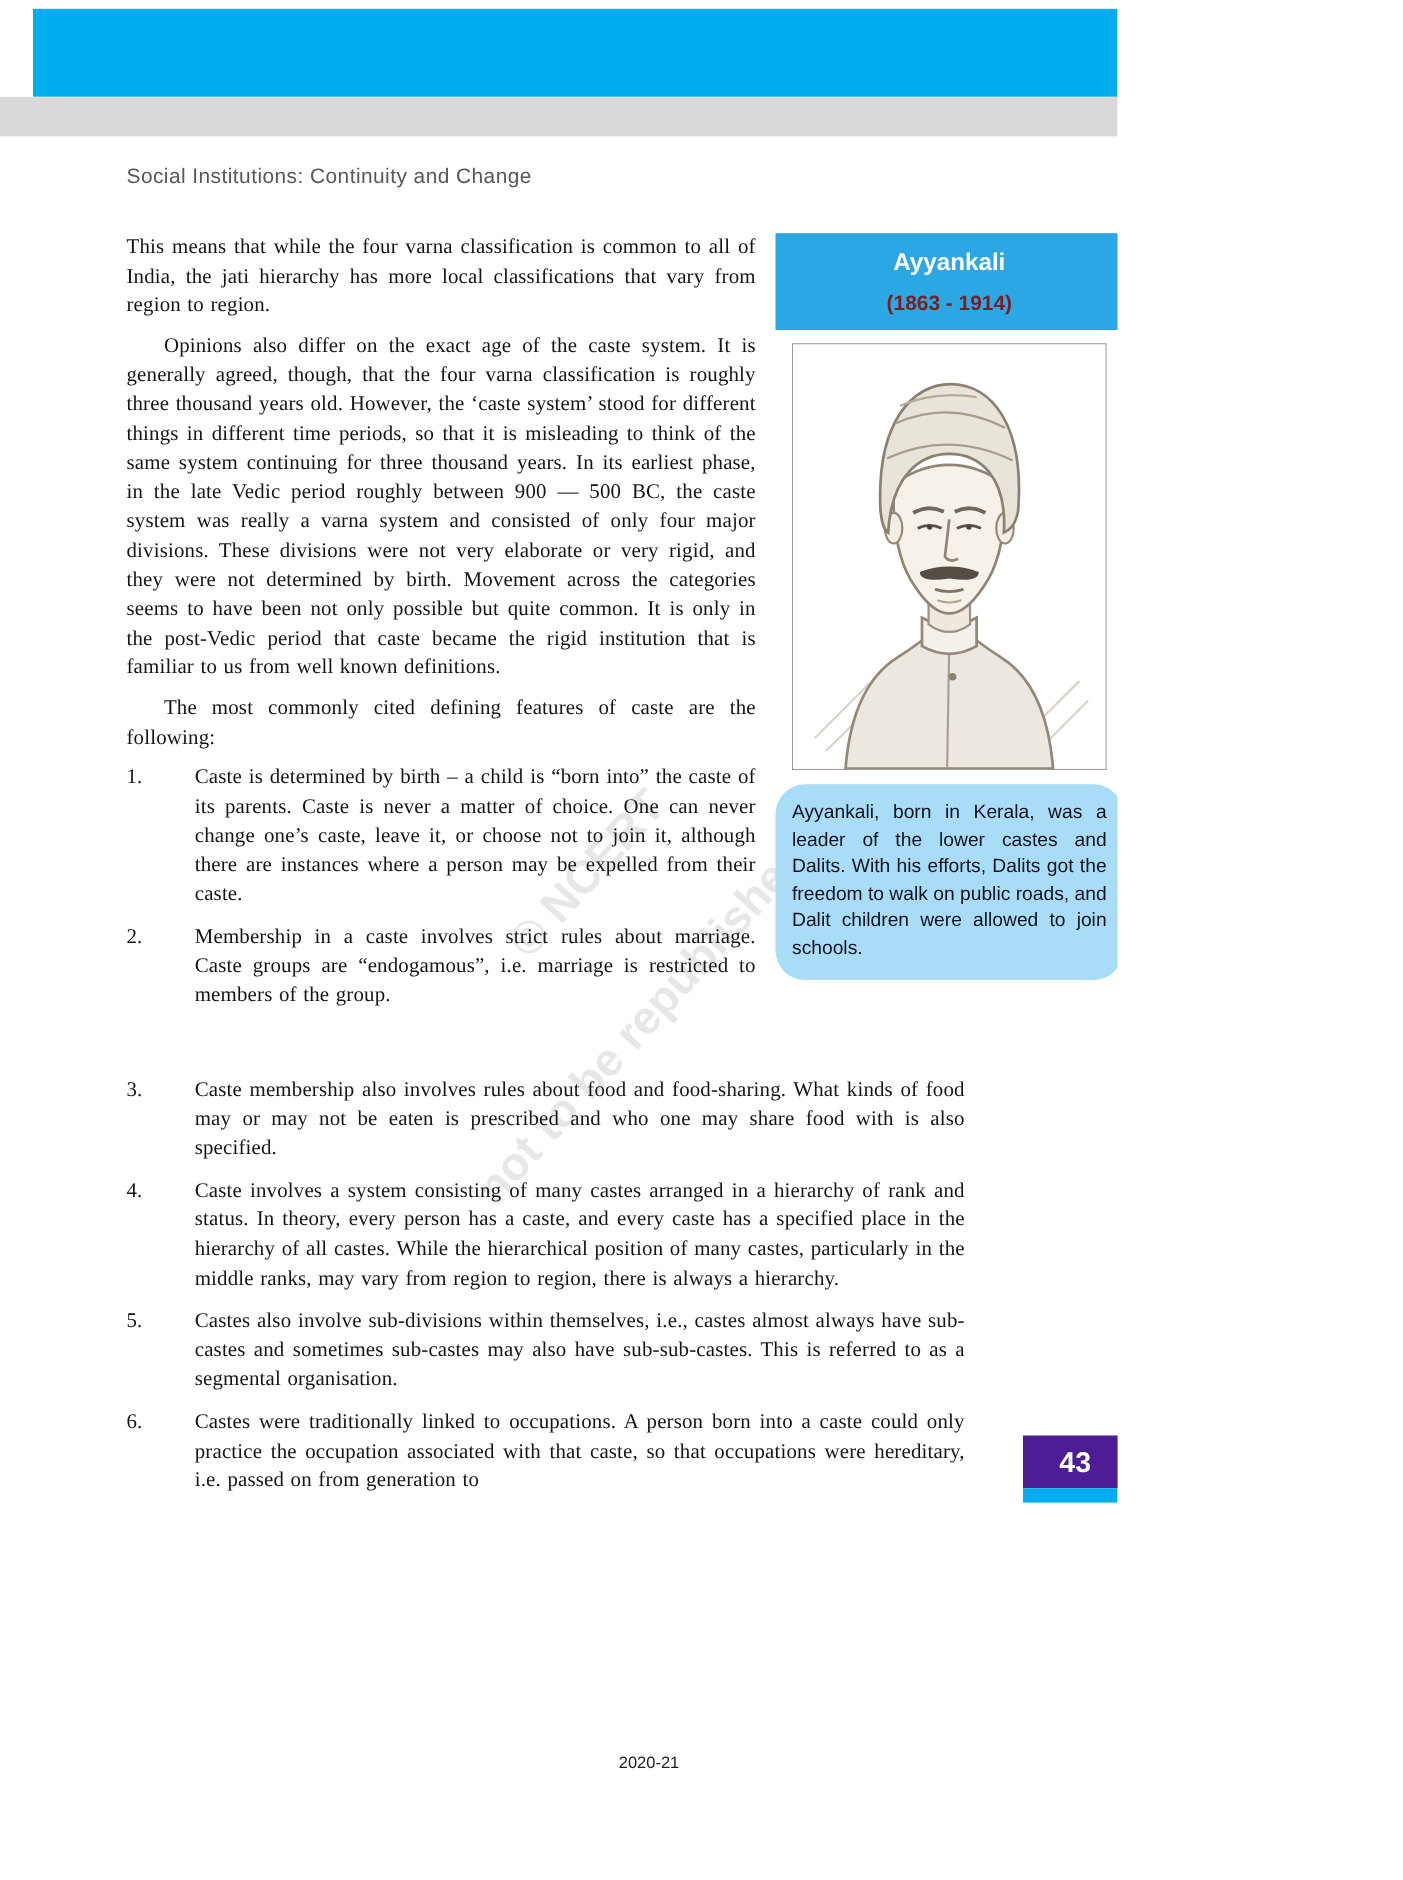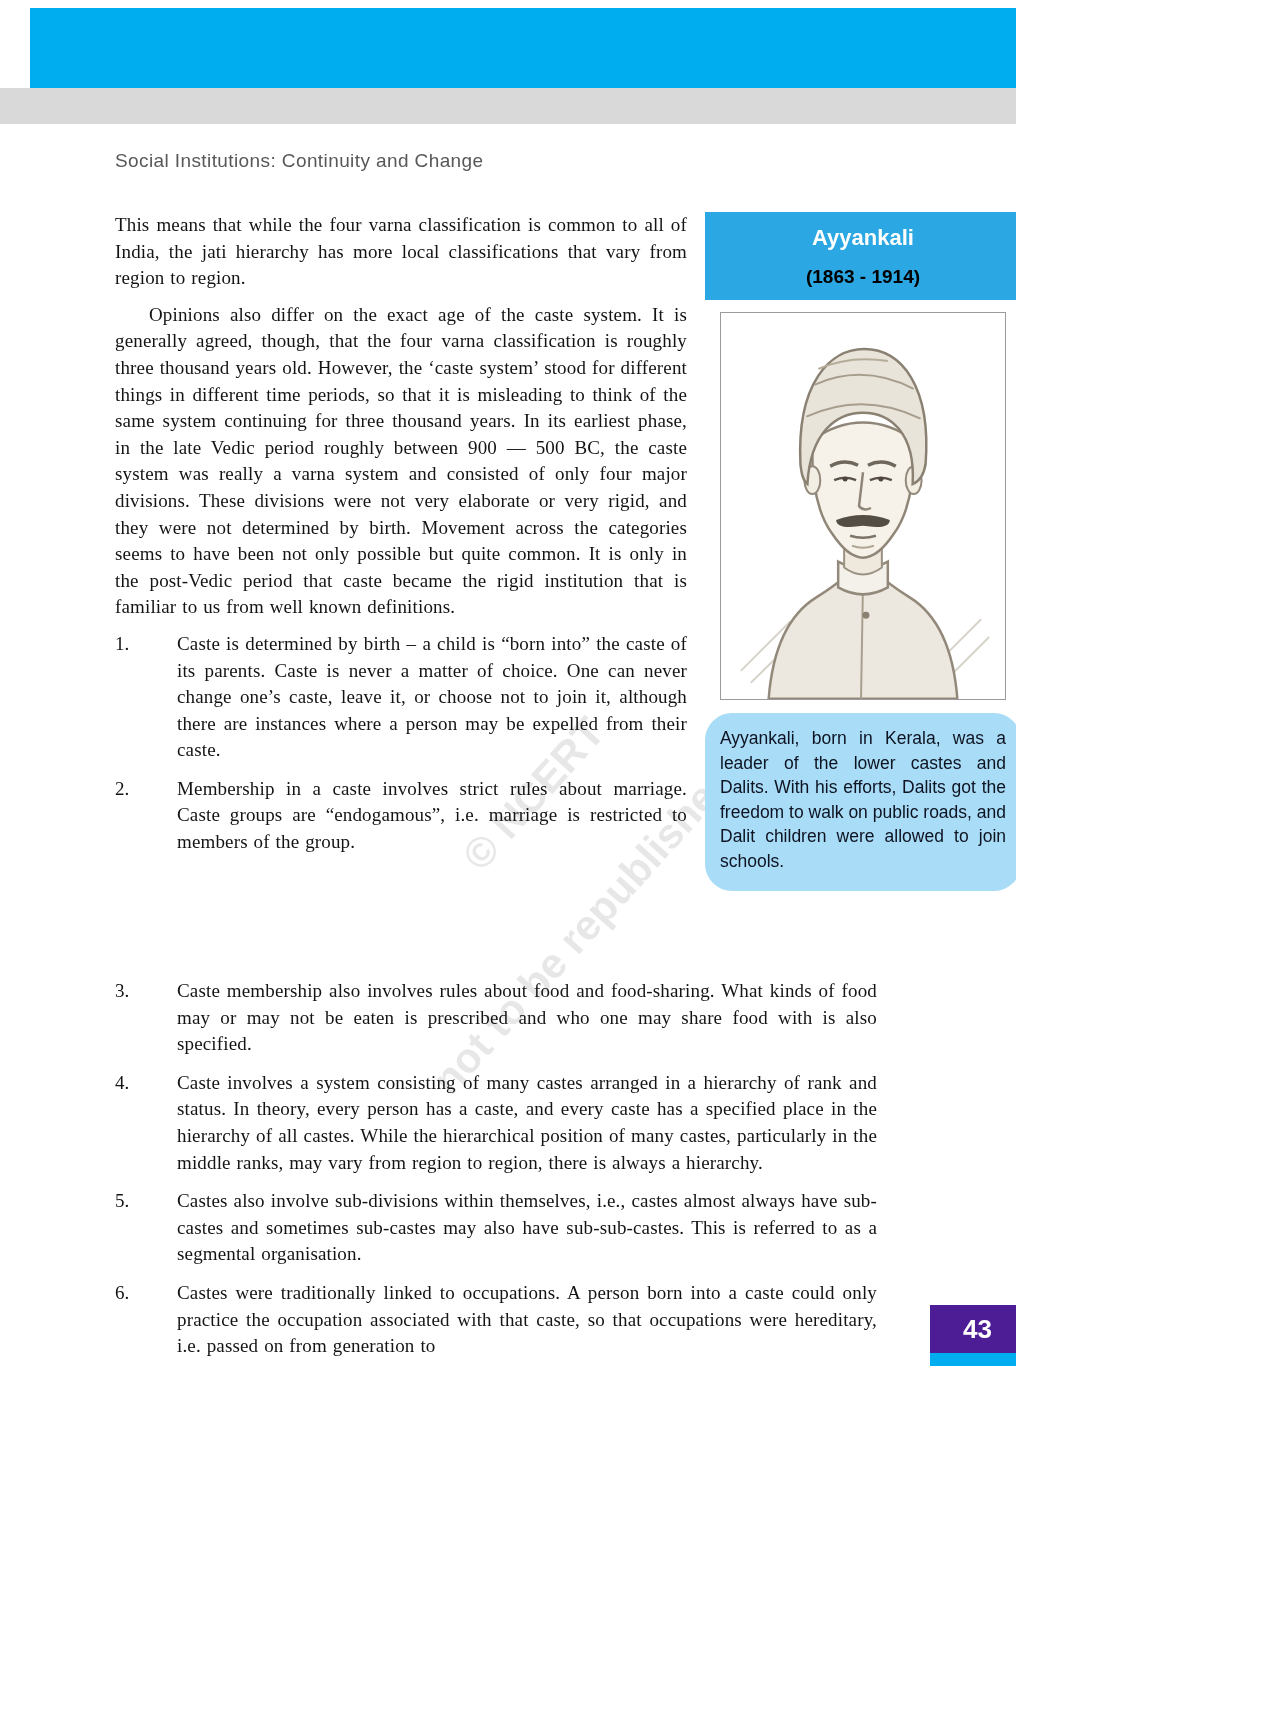--- a/index.html
+++ b/index.html
@@ -28,21 +28,21 @@
   .indent{text-indent:34px;}
   .li{display:flex;margin:0 0 12px 0;}
   .li .num{flex:0 0 46px;font-size:19px;line-height:26.6px;color:#141414;}
   .li .litext{flex:1;font-size:19px;line-height:26.6px;text-align:justify;color:#141414;
     letter-spacing:.15px;word-spacing:1px;margin-left:16px;}
 
   
   .sidebar{position:absolute;left:705px;top:212px;width:316px;z-index:3;}
   .sb-header{height:88px;background:#2BA7E3;display:flex;flex-direction:column;align-items:center;justify-content:center;gap:15px;}
   .sb-title{font-family:"Liberation Sans","DejaVu Sans",sans-serif;font-weight:bold;font-size:22px;color:#fff;}
-  .sb-years{font-family:"Liberation Sans","DejaVu Sans",sans-serif;font-weight:bold;font-size:19px;color:#000000;}
+  .sb-years{font-family:"Liberation Sans","DejaVu Sans",sans-serif;font-weight:bold;font-size:19px;color:#7f1d1d;}
   .sb-portrait{margin:12px auto 0 auto;width:286px;height:388px;border:1px solid #9b9b9b;background:#fff;box-sizing:border-box;overflow:hidden;}
   .sb-portrait svg{display:block;width:100%;height:100%;}
   .sb-caption{margin-top:13px;background:#A9DCF7;padding:13px 15px 17px 15px;
     font-family:"Liberation Sans","DejaVu Sans",sans-serif;font-size:17.5px;line-height:24.6px;
     color:#0d1321;text-align:justify;border-radius:27px;}
 
   
   .pagenum-box{position:absolute;left:930px;top:1305px;width:95px;height:48px;background:#4c1d95;z-index:3;
     display:flex;align-items:center;justify-content:center;
     font-family:"Liberation Sans","DejaVu Sans",sans-serif;font-weight:bold;font-size:26px;color:#fff;}
@@ -61,20 +61,21 @@
   <div class="corner-box"></div>
 
   <div class="running-head">Social Institutions: Continuity and Change</div>
 
   <div class="wm wm1">© NCERT</div>
   <div class="wm wm2">not to be republished</div>
 
   <div class="col-narrow">
     <p class="para">This means that while the four varna classification is common to all of India, the jati hierarchy has more local classifications that vary from region to region.</p>
     <p class="para indent">Opinions also differ on the exact age of the caste system. It is generally agreed, though,  that the four varna classification is roughly three thousand years old.  However, the ‘caste system’ stood for different things in different time periods, so that it is misleading to think of the same system continuing for three thousand years.  In its earliest phase, in the late Vedic period roughly between 900 — 500 BC, the caste system was really a varna system and consisted of only four major divisions.  These divisions were not very elaborate or very rigid, and they were not determined by birth.  Movement across the categories seems to have been not only possible but quite common.  It is only in the post-Vedic period that caste became the rigid institution that is familiar to us from well known definitions.</p>
+    <p class="para indent">The most commonly cited defining features of caste are the following:</p>
 
     <div class="li">
       <span class="num">1.</span>
       <span class="litext">Caste is determined by birth – a child is “born into” the caste of its parents.  Caste is never a matter of choice.  One can never change one’s caste, leave it, or choose not to join it,  although there are instances where a person may be expelled from their caste.</span>
     </div>
     <div class="li">
       <span class="num">2.</span>
       <span class="litext">Membership in a caste involves strict rules about marriage.  Caste groups are  “endogamous”, i.e. marriage is restricted to members of the group.</span>
     </div>
   </div>
@@ -149,14 +150,15 @@
       <span class="num">6.</span>
       <span class="litext">Castes were traditionally linked to occupations.  A person born into a caste could only practice the occupation associated with that caste, so that occupations were hereditary, i.e. passed on from generation to</span>
     </div>
   </div>
 
   <div class="pagenum-box">
     <span>43</span>
   </div>
   <div class="pagenum-strip"></div>
 
+  <div class="footer">2020-21</div>
 
 </div>
 
 </body></html>

